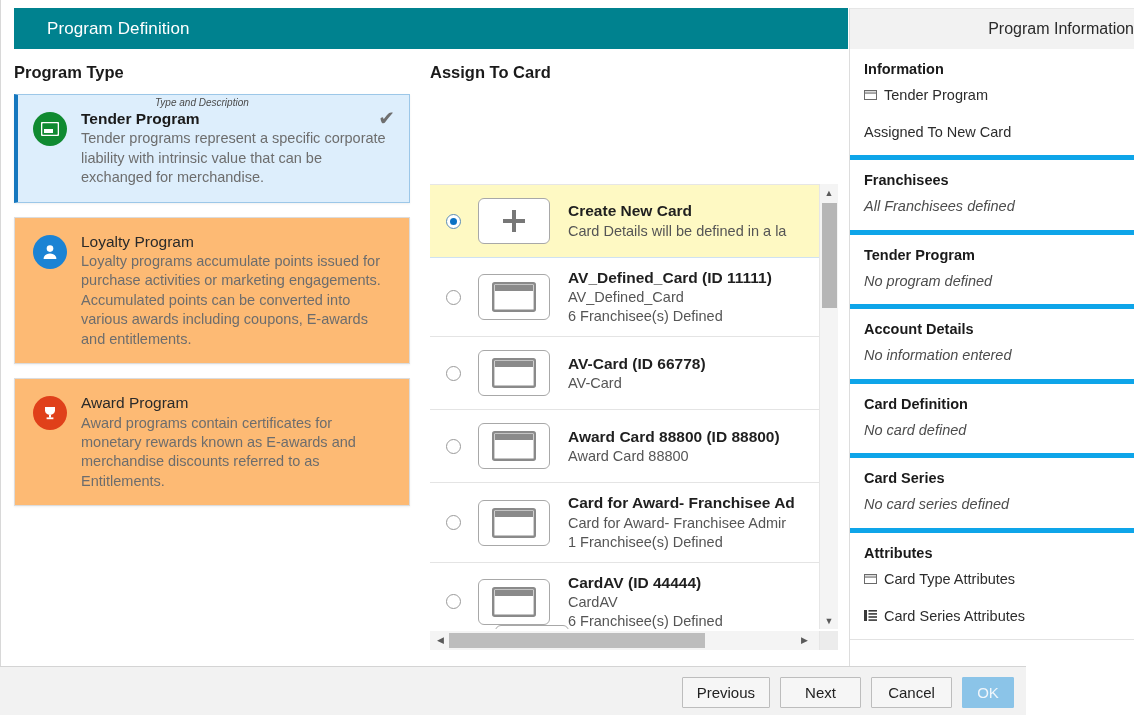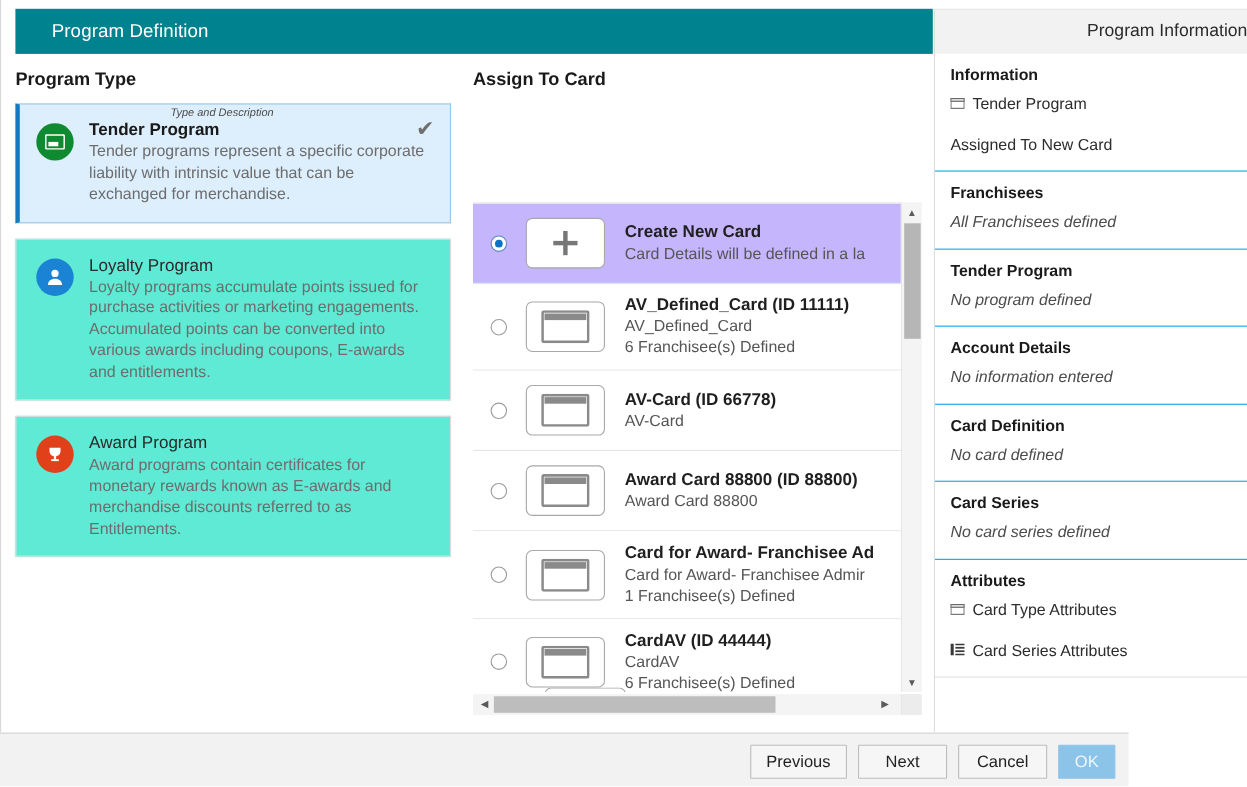--- a/index.html
+++ b/index.html
@@ -83,21 +83,21 @@
   }
   .section-title {
     font-size: 16.5px;
     font-weight: bold;
     color: #1a1a1a;
     margin: 0 0 12px 0;
   }
   .ptype-card {
     position: relative;
     border: 1px solid #dcdcdc;
-    background: #5eead4;
+    background: #fdba74;
     box-sizing: border-box;
     padding: 14px 16px 14px 18px;
     margin-bottom: 14px;
     display: flex;
     gap: 14px;
     box-shadow: 0 1px 2px rgba(0,0,0,.06);
   }
   .ptype-card.selected {
     background: #ddeefc;
     border: 1px solid #9cc7e8;
@@ -175,21 +175,21 @@
   .card-row {
     position: relative;
     display: flex;
     align-items: center;
     border-bottom: 1px solid #e4e4e4;
     box-sizing: border-box;
     padding: 10px 0 10px 16px;
     min-height: 73px;
     background: #ffffff;
   }
-  .card-row.selected { background: #c4b5fd; border-bottom: 1px solid #cfe2f2; }
+  .card-row.selected { background: #fef9c3; border-bottom: 1px solid #cfe2f2; }
   .radio {
     flex: 0 0 auto;
     width: 15px; height: 15px;
     border-radius: 50%;
     border: 1px solid #9a9a9a;
     background: #ffffff;
     box-sizing: border-box;
     position: relative;
     margin-right: 17px;
   }
@@ -324,21 +324,21 @@
     position: absolute;
     left: 849px;
     top: 0;
     width: 285px;
     height: 617px;
     border-left: 1px solid #dddddd;
     box-sizing: border-box;
     background: #ffffff;
   }
   .info-block {
-    border-bottom: 1px solid #0ea5e9;
+    border-bottom: 5px solid #0ea5e9;
     padding: 12px 14px 13px 14px;
   }
   .info-block:last-child { border-bottom: 1px solid #e2e2e2; }
   .info-head {
     font-size: 14.5px;
     font-weight: bold;
     color: #1a1a1a;
     margin-bottom: 8px;
   }
   .info-val {

